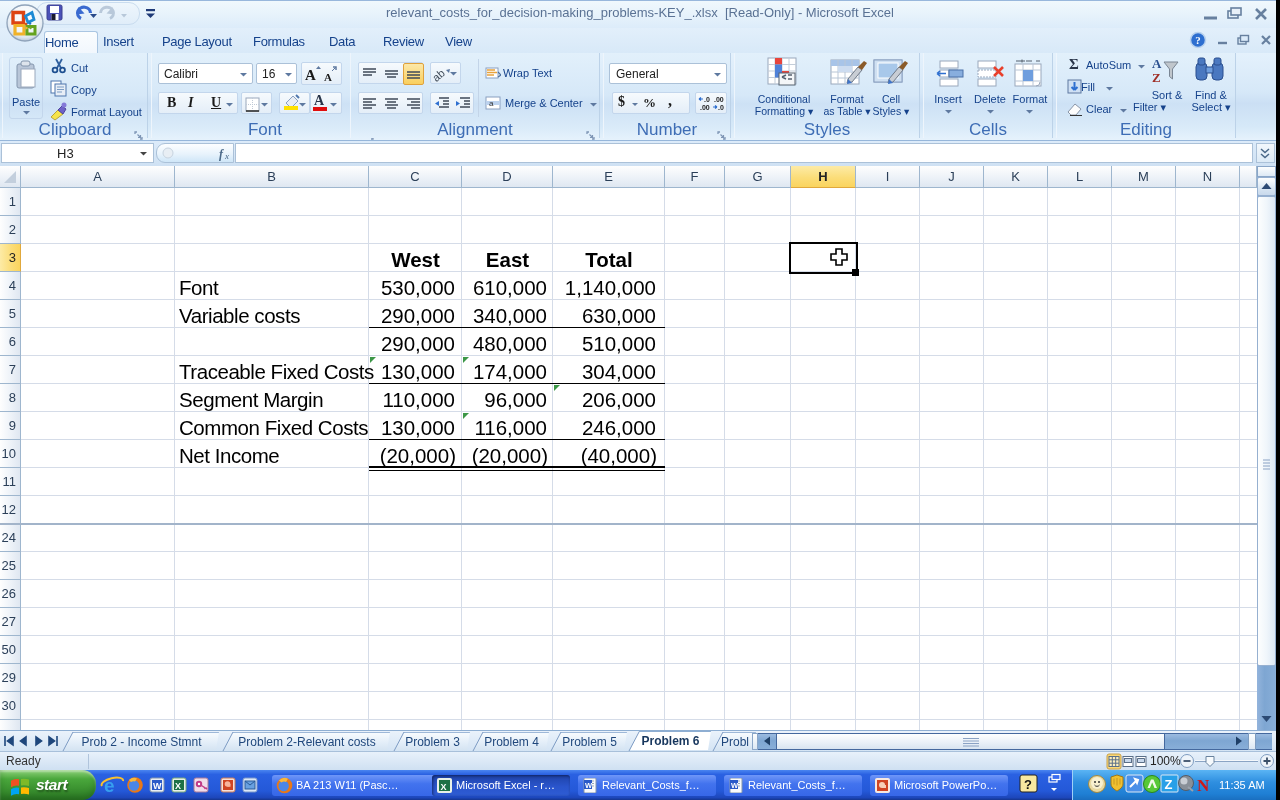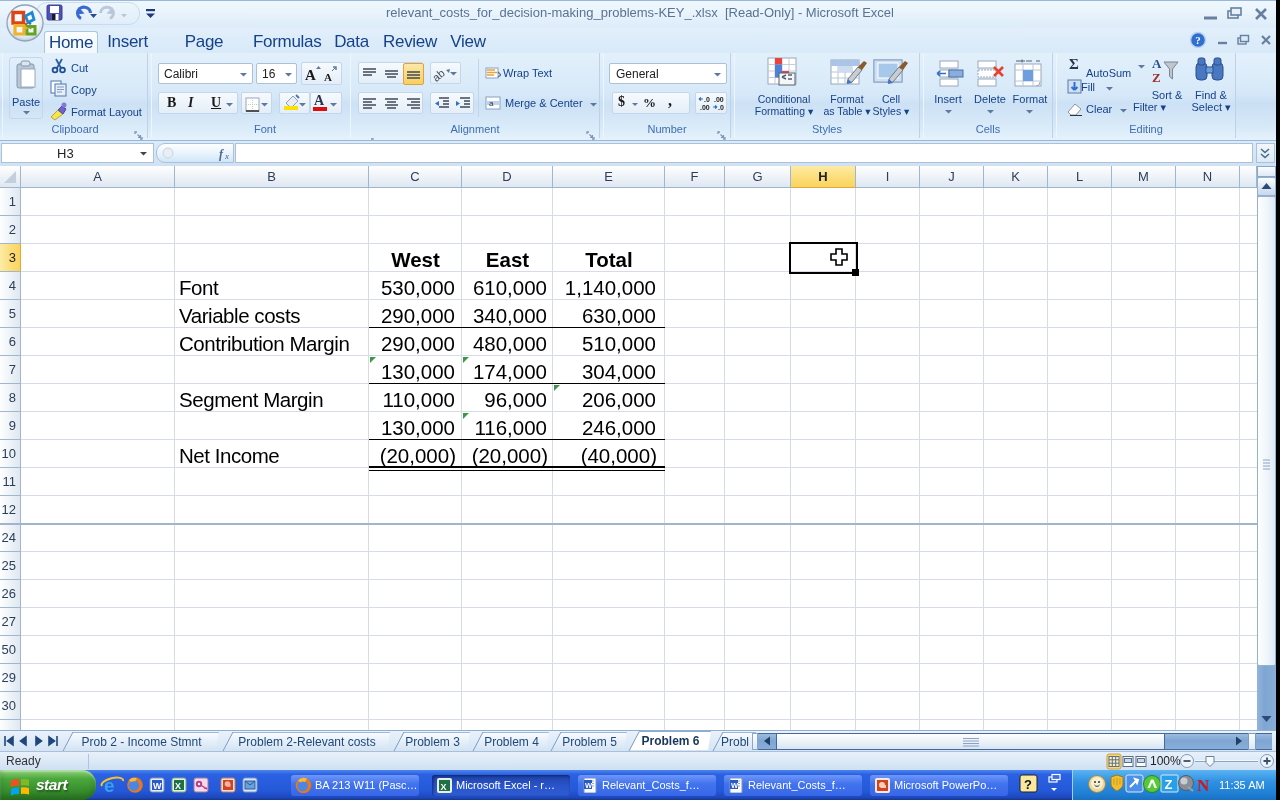--- a/index.html
+++ b/index.html
@@ -6,26 +6,26 @@
 .ab{position:absolute}
 
 #titlebar{left:0;top:0;width:1280px;height:28px;background:linear-gradient(#f0f8fd,#e6f2fb 55%,#dcecfa);border-top:1px solid #98b7dc}
 #title{left:300px;top:5px;width:680px;text-align:center;font-size:13px;color:#5a7294}
 
 #qat{left:36px;top:2px;width:104px;height:23px;border:1px solid #c9dcef;border-radius:11px;background:linear-gradient(#eef6fc,#e0edf9)}
 
 #orb{left:6px;top:0px;width:55px;height:53px;z-index:30}
 
 #tabrow{left:0;top:28px;width:1280px;height:25px;background:linear-gradient(#e2effb,#d8e9f8)}
-.rtab{position:absolute;top:3px;height:22px;line-height:22px;font-size:17px;letter-spacing:-0.3px;color:#15428b;text-align:center}
+.rtab{position:absolute;top:3px;height:22px;line-height:22px;font-size:13px;letter-spacing:-0.3px;color:#15428b;}
 .rtab.act{background:linear-gradient(#fbfdfe,#f1f7fd);border:1px solid #aac6e2;border-bottom:none;border-radius:3px 3px 0 0;font-weight:400}
 
 #ribbon{left:0;top:53px;width:1280px;height:88px;background:linear-gradient(#e4f1fc,#d6e8f8 45%,#cbdff4 58%,#d6e9f8 85%,#e6f2fc);border-bottom:1px solid #96b6da}
 .grp{position:absolute;top:0;height:85px;background:linear-gradient(#e2f0fb,#d6e8f8 50%,#cde1f5 60%,#daebf9 88%,#e4f1fc);border-right:1px solid #bcd2e8;border-left:1px solid #eef5fc}
-.glabel{position:absolute;bottom:2px;left:0;right:0;height:13px;font-size:11px;color:#3e6db5;text-align:center;line-height:13px}
+.glabel{position:absolute;bottom:2px;left:0;right:0;height:13px;font-size:17px;color:#3e6db5;text-align:center;line-height:13px}
 .glaunch{position:absolute;bottom:3px;right:4px;width:9px;height:9px}
 .btxt{color:#15428b;font-size:11px}
 .fbox2{background:#fff;border:1px solid #abc1d8;border-radius:2px}
 .bbox{border:1px solid #c3d6ec;border-radius:2px;background:linear-gradient(#f6fafd,#e4eef8)}
 
 #fbar{left:0;top:141px;width:1280px;height:25px;background:linear-gradient(#dcebfa,#cfe1f3)}
 .fbox{position:absolute;top:2px;height:20px;background:#fff;border:1px solid #abc1d8}
 
 #sheet{left:0;top:166px;width:1257px;height:564px;background:#fff}
 #colhdr{left:0;top:0;width:1257px;height:22px}
@@ -393,21 +393,21 @@
   <path d="M24 29 a4 4 0 0 0 4 -4" fill="none" stroke="#9aa8bc"></path>
  </svg>
  <div class="btxt" style="position:absolute;left:82px;top:40px;width:48px;text-align:center">Format</div>
  <svg width="9" height="6" style="position:absolute;left:101px;top:56px">
         <path d="M1 1 l3.5 3.5 L8 1 z" fill="#5e79a0"></path>
       </svg>
  <div class="glabel">Cells</div>
 </div>
 <div class="grp" style="left:1056px;width:180px">
  <span style="position:absolute;left:12px;top:3px;font-size:15px;font-weight:bold;color:#29354a;font-family:'Liberation Serif',serif">Σ</span>
- <div class="btxt" style="position:absolute;left:29px;top:14px">AutoSum</div>
+ <div class="btxt" style="position:absolute;left:29px;top:6px">AutoSum</div>
  <svg width="9" height="6" style="position:absolute;left:80px;top:11px">
         <path d="M1 1 l3.5 3.5 L8 1 z" fill="#5e79a0"></path>
       </svg>
  <svg width="15" height="15" style="position:absolute;left:10px;top:26px">
         <rect x="1" y="1" width="13" height="13" fill="#cfe0f4" stroke="#5e79a0"></rect>
         <path d="M7.5 3 v8 M7.5 11 l-3 -3 M7.5 11 l3 -3" stroke="#2e6fd0" stroke-width="2" fill="none"></path>
       </svg>
  <div class="btxt" style="position:absolute;left:24px;top:28px">Fill</div>
  <svg width="9" height="6" style="position:absolute;left:48px;top:33px">
         <path d="M1 1 l3.5 3.5 L8 1 z" fill="#5e79a0"></path>
@@ -527,31 +527,32 @@
       <div class="cell" style="left:441px;top:56px;width:91px;text-align:center;font-weight:bold">East</div>
       <div class="cell" style="left:532px;top:56px;width:112px;text-align:center;font-weight:bold">Total</div>
       <div class="cell" style="left:158px;top:84px;letter-spacing:-0.45px">Font</div>
       <div class="cell num" style="left:348px;top:84px;width:86px">530,000</div>
       <div class="cell num" style="left:441px;top:84px;width:85px">610,000</div>
       <div class="cell num" style="left:532px;top:84px;width:103px">1,140,000</div>
       <div class="cell" style="left:158px;top:112px;letter-spacing:-0.45px">Variable costs</div>
       <div class="cell num" style="left:348px;top:112px;width:86px">290,000</div>
       <div class="cell num" style="left:441px;top:112px;width:85px">340,000</div>
       <div class="cell num" style="left:532px;top:112px;width:103px">630,000</div>
-      <div class="cell" style="left:158px;top:140px;letter-spacing:-0.45px">Contribution Margin</div>
       <div class="cell num" style="left:348px;top:140px;width:86px">290,000</div>
       <div class="cell num" style="left:441px;top:140px;width:85px">480,000</div>
       <div class="cell num" style="left:532px;top:140px;width:103px">510,000</div>
+      <div class="cell" style="left:158px;top:168px;letter-spacing:-0.45px">Traceable Fixed Costs</div>
       <div class="cell num" style="left:348px;top:168px;width:86px">130,000</div>
       <div class="cell num" style="left:441px;top:168px;width:85px">174,000</div>
       <div class="cell num" style="left:532px;top:168px;width:103px">304,000</div>
       <div class="cell" style="left:158px;top:196px;letter-spacing:-0.45px">Segment Margin</div>
       <div class="cell num" style="left:348px;top:196px;width:86px">110,000</div>
       <div class="cell num" style="left:441px;top:196px;width:85px">96,000</div>
       <div class="cell num" style="left:532px;top:196px;width:103px">206,000</div>
+      <div class="cell" style="left:158px;top:224px;letter-spacing:-0.45px">Common Fixed Costs</div>
       <div class="cell num" style="left:348px;top:224px;width:86px">130,000</div>
       <div class="cell num" style="left:441px;top:224px;width:85px">116,000</div>
       <div class="cell num" style="left:532px;top:224px;width:103px">246,000</div>
       <div class="cell" style="left:158px;top:252px;letter-spacing:-0.45px">Net Income</div>
       <div class="cell num" style="left:348px;top:252px;width:87px">(20,000)</div>
       <div class="cell num" style="left:441px;top:252px;width:86px">(20,000)</div>
       <div class="cell num" style="left:532px;top:252px;width:104px">(40,000)</div>
       <div class="bl" style="left:348px;top:138.5px;width:296px;height:1.5px"></div>
       <div class="bl" style="left:348px;top:194.5px;width:296px;height:1.5px"></div>
       <div class="bl" style="left:348px;top:250.5px;width:296px;height:1.5px"></div>
@@ -697,21 +698,21 @@
           <circle cx="127.5" cy="8" r="2.8" fill="#f8b49c"></circle>
           <rect x="127.5" y="8" width="3" height="2.8" fill="#f8b49c"></rect>
         </g>
    <g>
           <rect x="143" y="2" width="14" height="14" rx="2" fill="#dce8f8" stroke="#7a96c8"></rect>
           <rect x="145" y="5" width="10" height="8" fill="#68a0e0" stroke="#2a5a98"></rect>
           <path d="M145 5 l5 4 5 -4" fill="none" stroke="#2a5a98"></path>
         </g>
   </svg>
  </div>
- <div class="tbtn" style="left:291px;width:128px;background:linear-gradient(#6f96f8,#4273ee 42%,#3767e8)">
+ <div class="tbtn" style="left:272px;width:164px;background:linear-gradient(#6f96f8,#4273ee 42%,#3767e8)">
   <svg width="17" height="17" style="position:absolute;left:4px;top:2px">
         <circle cx="8.5" cy="8.5" r="7.8" fill="#e87818"></circle>
         <circle cx="7.7" cy="9" r="5.2" fill="#4a86e8"></circle>
         <path d="M3 3.5 a7.8 7.8 0 0 1 9 -1.8 l-2 3.2 a5 5 0 0 0 -4.5 0.6 z" fill="#f8b83c"></path>
       </svg>
   <span style="position:absolute;left:24px;top:4px">BA 213 W11 (Pasc…</span>
  </div>
  <div class="tbtn" style="left:432px;width:138px;background:linear-gradient(#1e42a8,#2a55cc 55%,#2e5cd4);box-shadow:inset 1px 1px 3px rgba(0,0,20,.5)">
   <svg width="15" height="15" style="position:absolute;left:5px;top:3px">
         <rect x="0" y="0" width="15" height="15" rx="2" fill="#e8f0e8"></rect>

